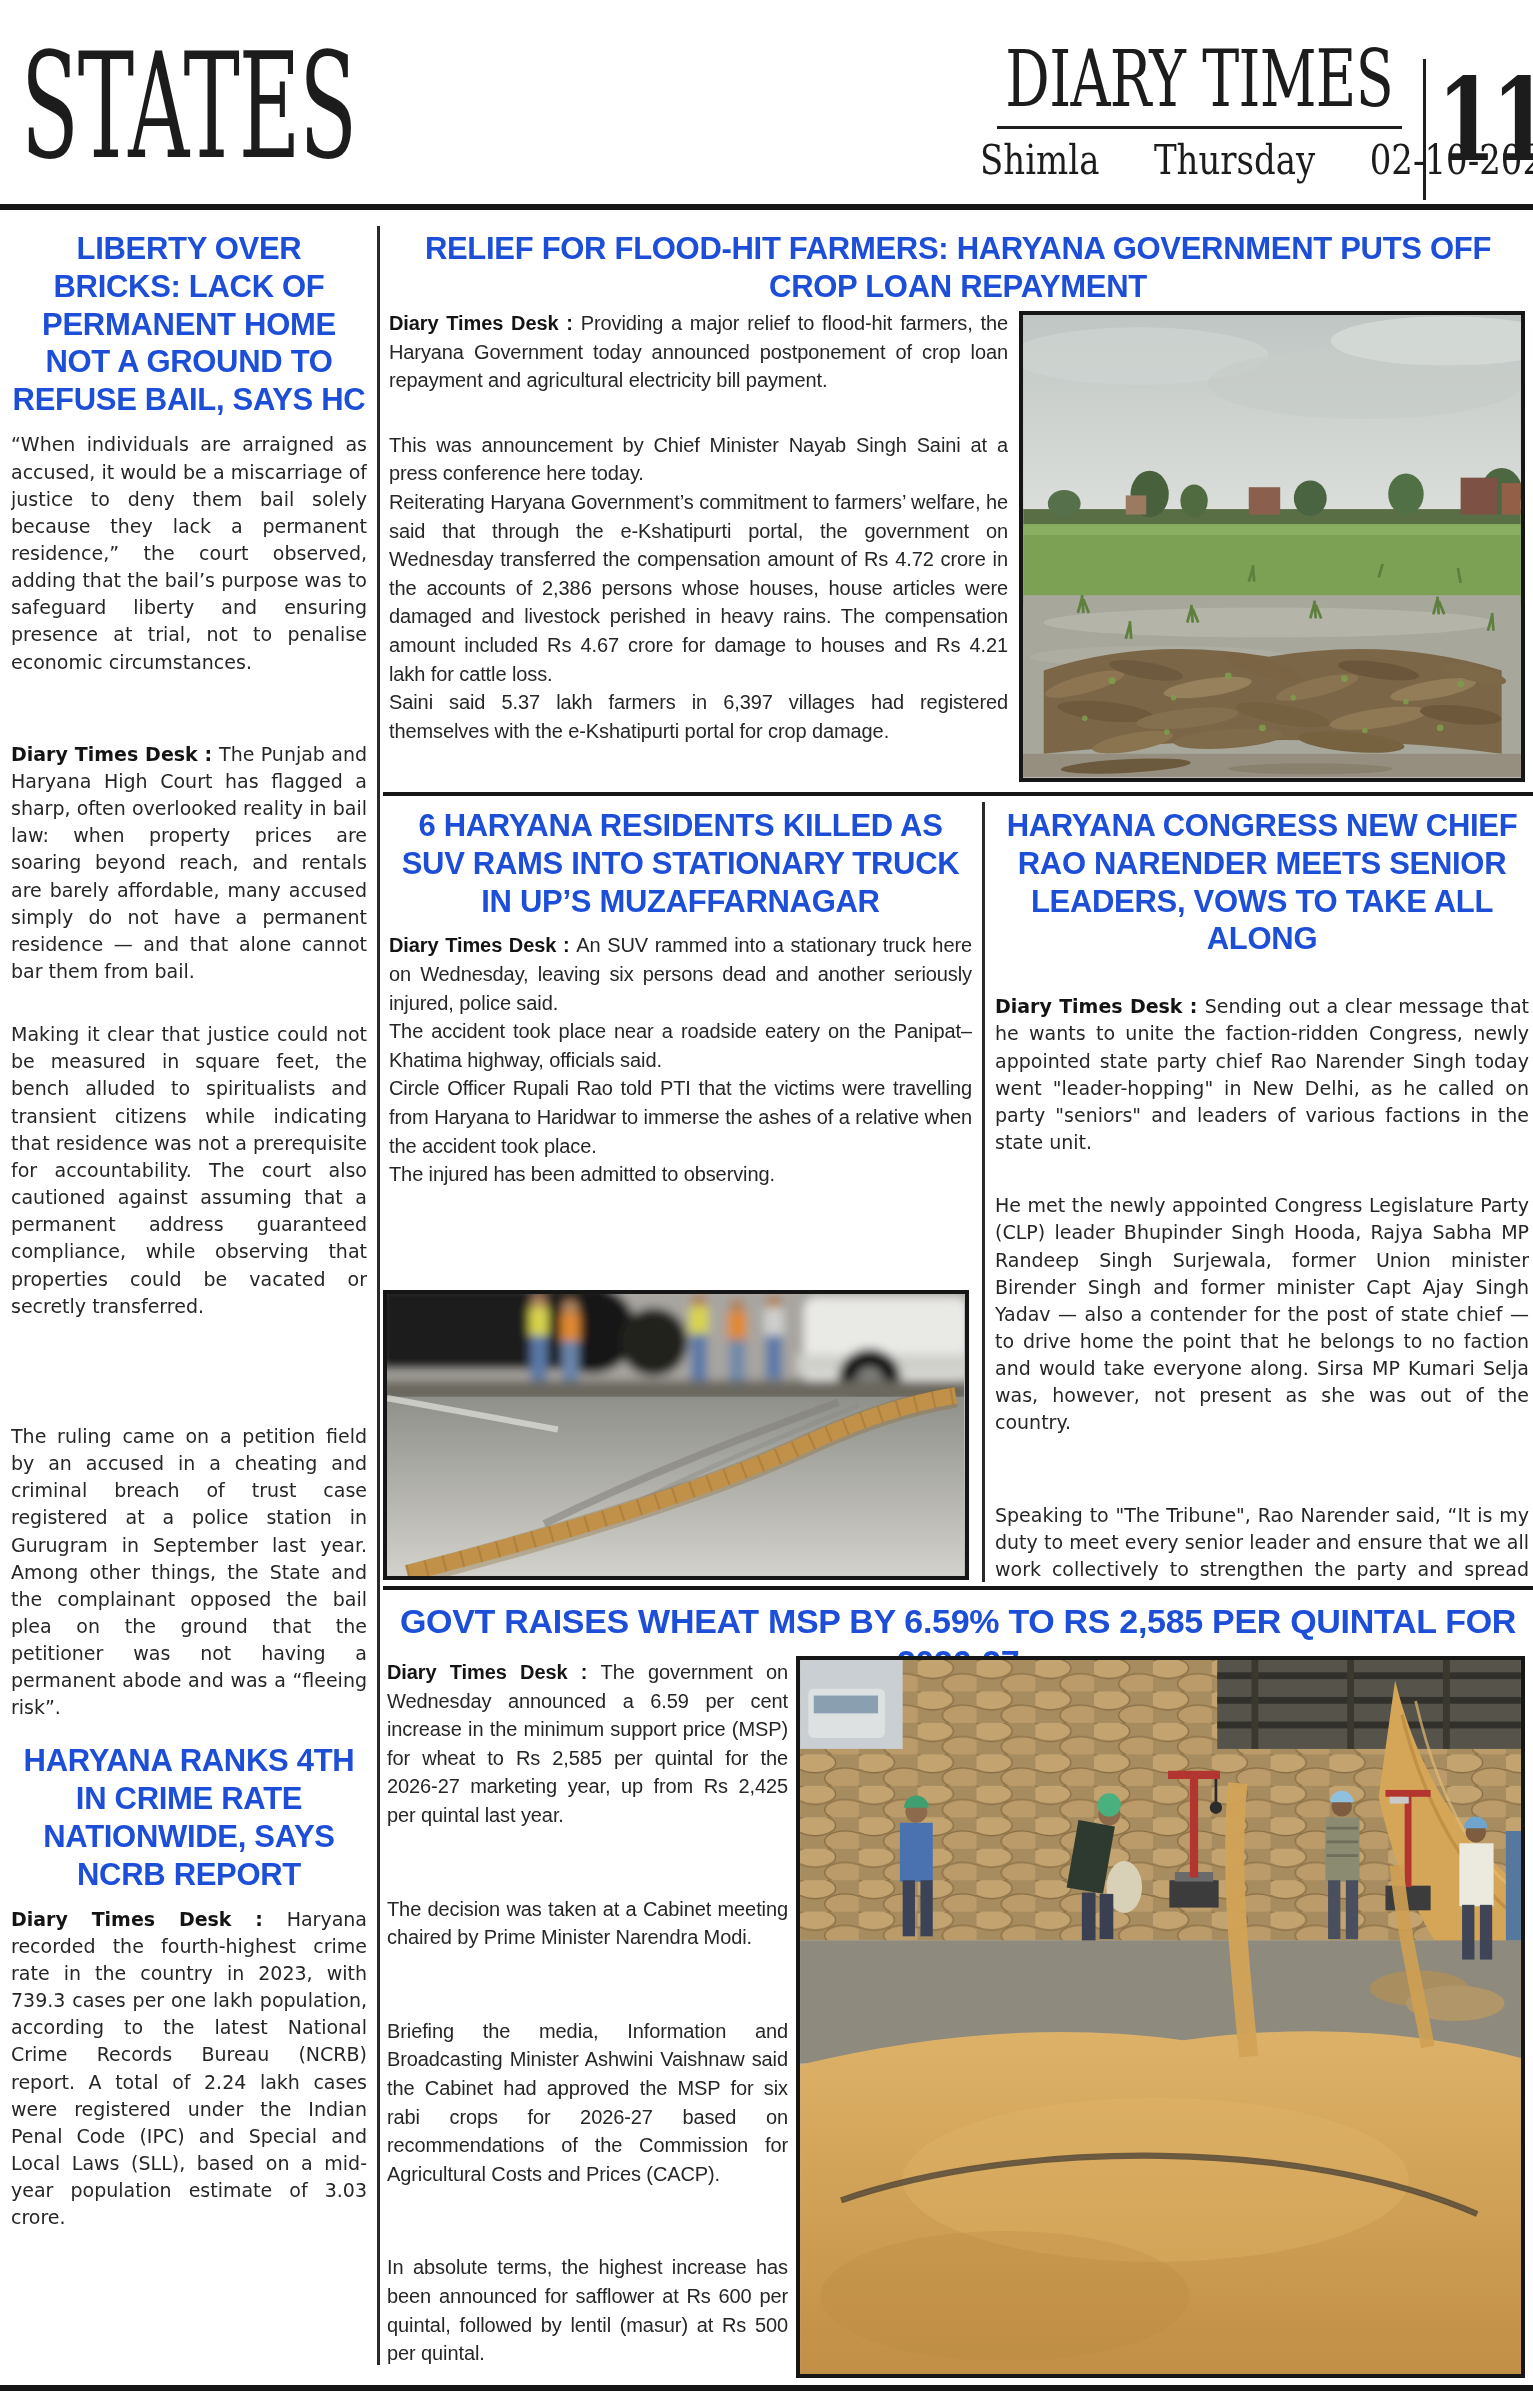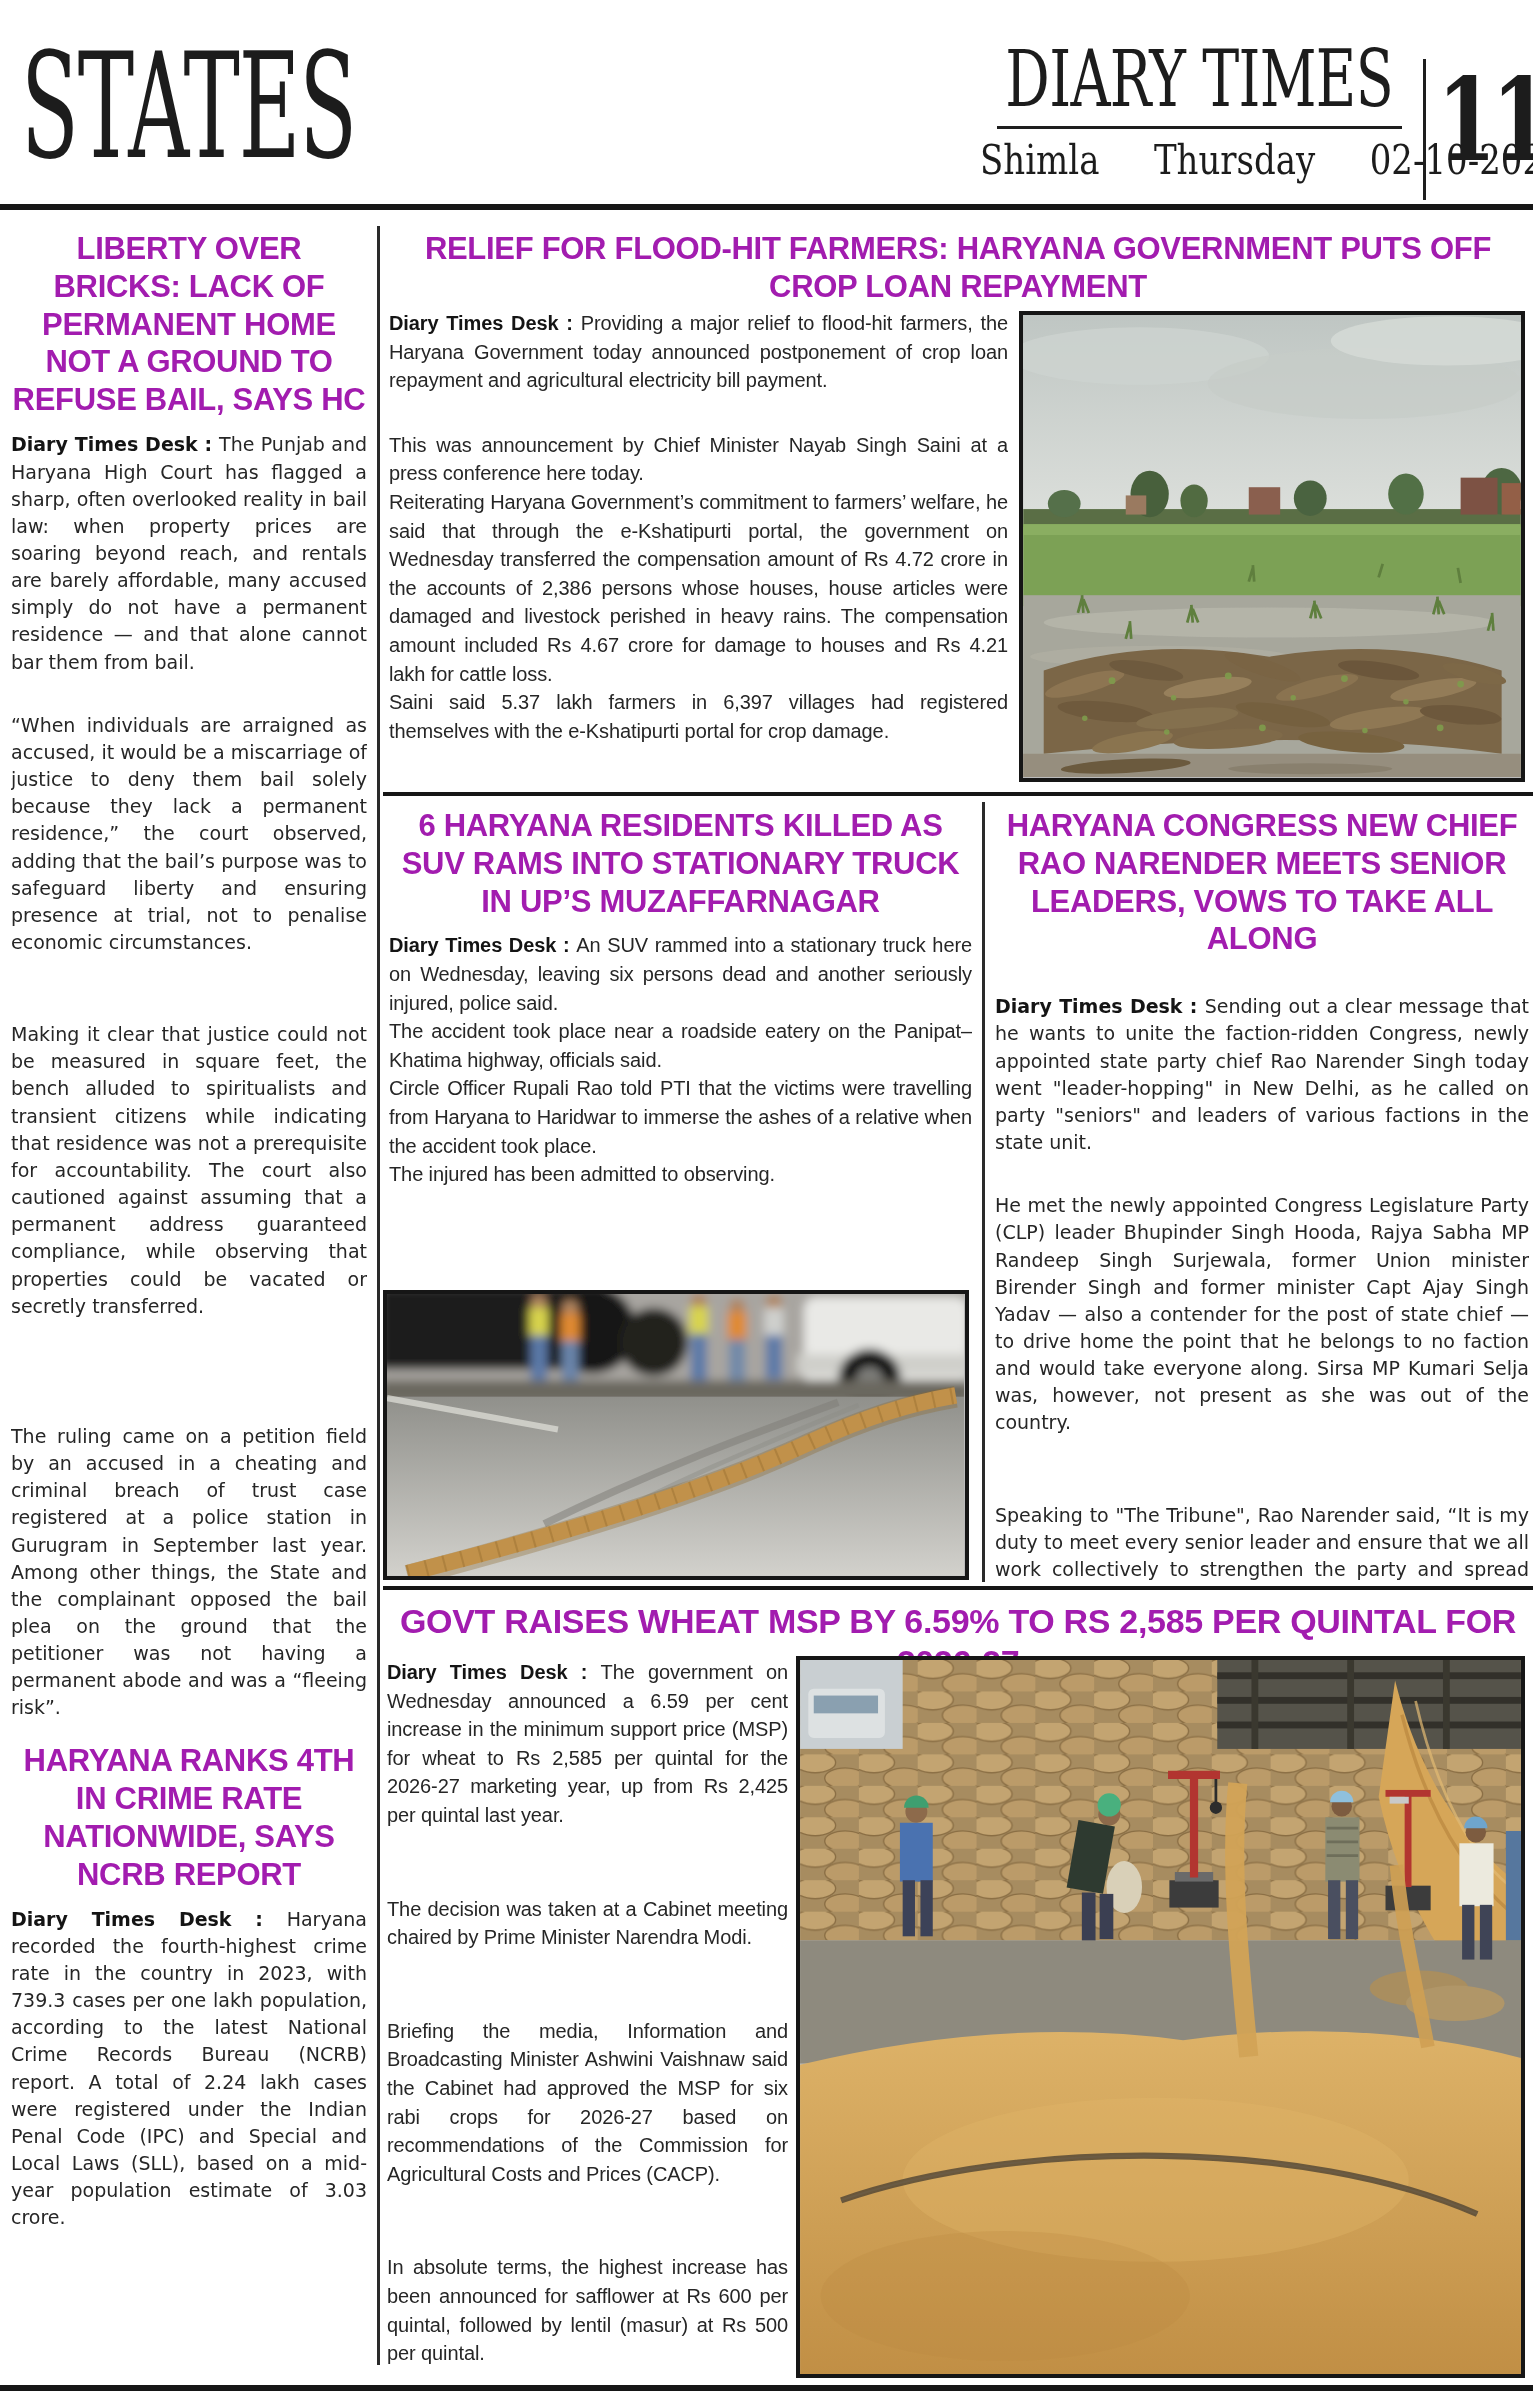--- a/index.html
+++ b/index.html
@@ -35,21 +35,21 @@
     transform:scale(0.88,1.18); transform-origin:0 0; letter-spacing:-5.5px; color:#1c1c1c;
   }
 
   
   .h-rule{ background:#161616; }
   .v-rule{ background:#2a2a2a; }
 
   
   .headline{
     font:800 31px/1.22 "Liberation Sans", sans-serif;
-    letter-spacing:-0.3px; text-align:center; color:#a21caf; margin:0;
+    letter-spacing:-0.3px; text-align:center; color:#1d4ed8; margin:0;
   }
   .body-p{
     font:400 19px/1.43 "DejaVu Sans", sans-serif;
     text-align:justify; color:#262626; margin:0;
   }
   .narrow .body-p, .body-p.narrow{
     font-family:"Liberation Sans", sans-serif; font-size:20px; letter-spacing:-0.1px;
   }
   .byline{ font-weight:700; color:#141414;margin-top:31px; }
   .mb-sm{ margin-bottom:12.3px; }
@@ -81,22 +81,22 @@
   <div class="abs" style="left:1437px; top:63px;">
     <span class="page-num-text">11</span>
   </div>
 
   <div class="abs h-rule" style="left:0; top:204px; width:1533px; height:5.5px;"></div>
 
   <div class="abs v-rule" style="left:377px; top:226px; width:2.7px; height:2139px;"></div>
 
   <div class="abs clip-col" style="left:11px; top:230px; width:356px; height:2136px;">
     <h1 class="headline mb-sm">LIBERTY OVER BRICKS: LACK OF PERMANENT HOME NOT A GROUND TO REFUSE BAIL, SAYS HC</h1>
+    <p class="body-p mb-lg">“When individuals are arraigned as accused, it would be a miscarriage of justice to deny them bail solely because they lack a permanent residence,” the court observed, adding that the bail’s purpose was to safeguard liberty and ensuring presence at trial, not to penalise economic circumstances.</p>
     <p class="body-p mb-md"><b class="byline">Diary Times Desk : </b><span>The Punjab and Haryana High Court has flagged a sharp, often overlooked reality in bail law: when property prices are soaring beyond reach, and rentals are barely affordable, many accused simply do not have a permanent residence — and that alone cannot bar them from bail.</span></p>
-    <p class="body-p mb-lg">“When individuals are arraigned as accused, it would be a miscarriage of justice to deny them bail solely because they lack a permanent residence,” the court observed, adding that the bail’s purpose was to safeguard liberty and ensuring presence at trial, not to penalise economic circumstances.</p>
     <p class="body-p mb-xl">Making it clear that justice could not be measured in square feet, the bench alluded to spiritualists and transient citizens while indicating that residence was not a prerequisite for accountability. The court also cautioned against assuming that a permanent address guaranteed compliance, while observing that properties could be vacated or secretly transferred.</p>
     <p class="body-p">The ruling came on a petition field by an accused in a cheating and criminal breach of trust case registered at a police station in Gurugram in September last year. Among other things, the State and the complainant opposed the bail plea on the ground that the petitioner was not having a permanent abode and was a “fleeing risk”.</p>
     <div class="gap30"></div>
     <h2 class="headline mb-sm">HARYANA RANKS 4TH IN CRIME RATE NATIONWIDE, SAYS NCRB REPORT</h2>
     <p class="body-p"><b class="byline">Diary Times Desk : </b><span>Haryana recorded the fourth-highest crime rate in the country in 2023, with 739.3 cases per one lakh population, according to the latest National Crime Records Bureau (NCRB) report. A total of 2.24 lakh cases were registered under the Indian Penal Code (IPC) and Special and Local Laws (SLL), based on a mid-year population estimate of 3.03 crore.</span></p>
   </div>
 
   <h1 class="abs headline" style="left:383px; top:230px; width:1150px;">RELIEF FOR FLOOD-HIT FARMERS: HARYANA GOVERNMENT PUTS OFF CROP LOAN REPAYMENT</h1>
 
   <div class="abs clip-col narrow" style="left:389px; top:309px; width:619px; height:479px;">

